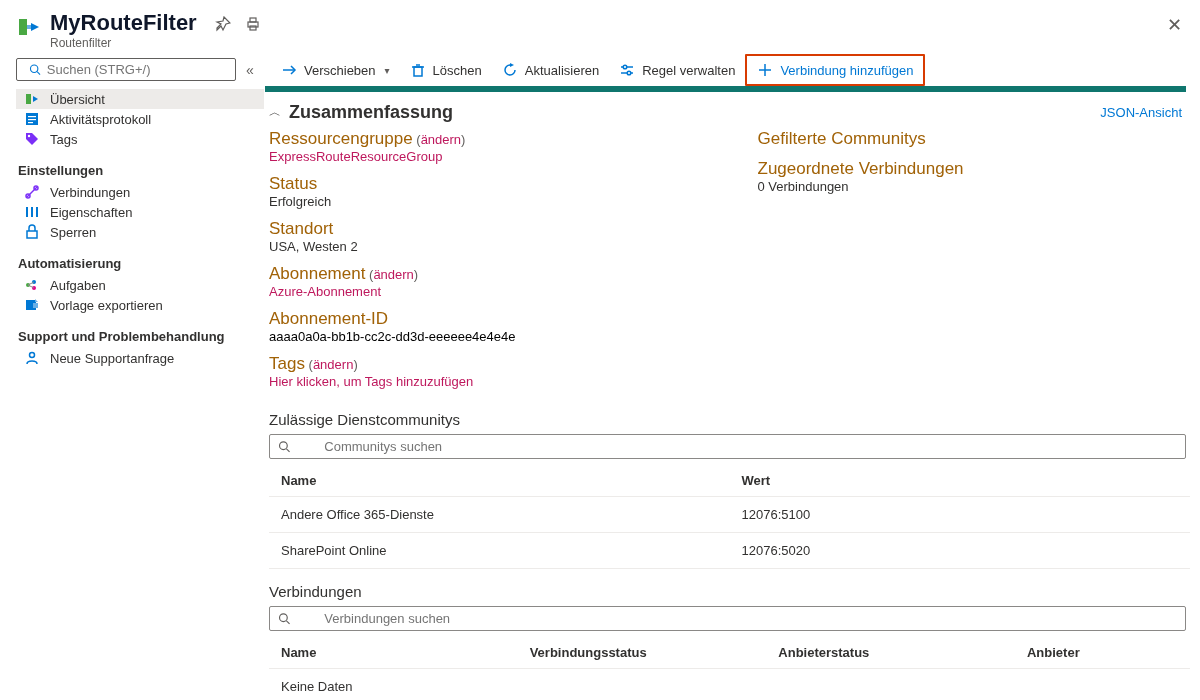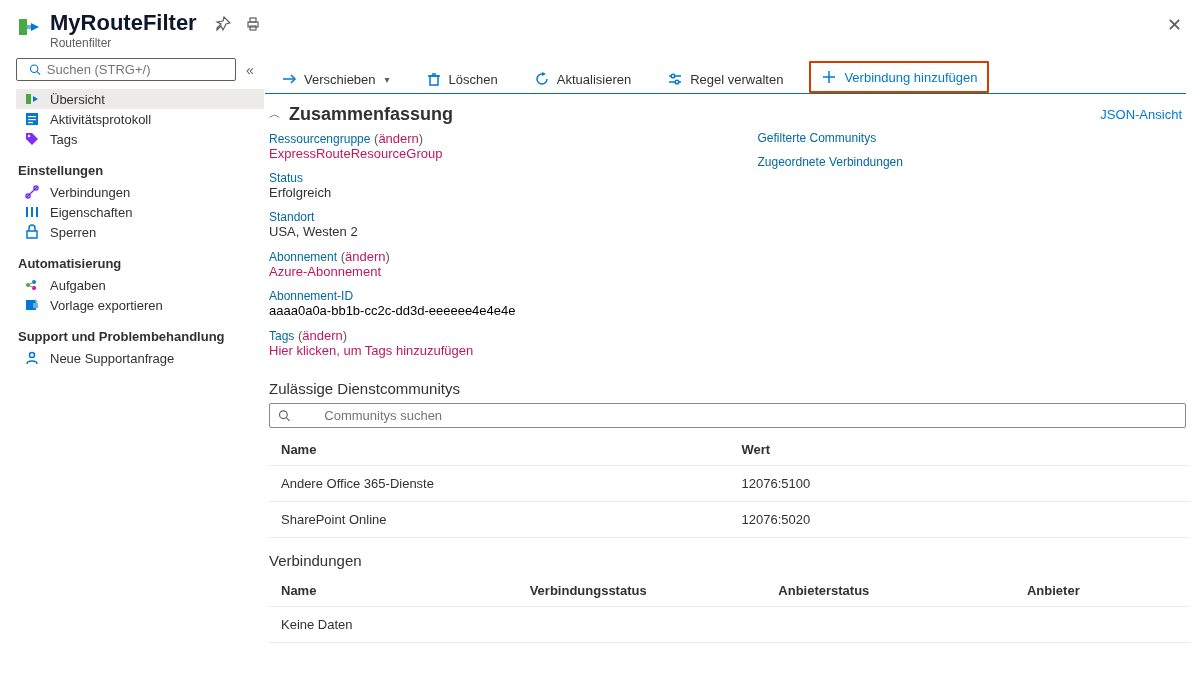--- a/index.html
+++ b/index.html
@@ -26,36 +26,36 @@
   .search-box { flex: 1; display: flex; align-items: center; border: 1px solid #605e5c; border-radius: 2px; padding: 3px 12px; font-size: 13px; color: #605e5c; background: #fff; }
   .search-box svg { margin-right: 6px; }
   .collapse-btn { width: 28px; text-align: center; font-size: 14px; color: #605e5c; cursor: pointer; }
   .nav-item { display: flex; align-items: center; height: 20px; padding: 0 8px; font-size: 13px; color: #323130; cursor: pointer; gap: 10px; }
   .nav-item .ico { width: 16px; height: 16px; display: flex; align-items: center; justify-content: center; }
   .nav-item.active { background: #edebe9; }
   .nav-group { font-size: 13px; font-weight: 600; color: #323130; padding: 14px 8px 4px 2px; }
 
   
   .main { flex: 1; display: flex; flex-direction: column; overflow: hidden; padding-right: 14px; border-left: 1px solid #fff; }
-  .toolbar { display: flex; align-items: flex-end; height: 40px; border-bottom: 1px solid #0f766e; padding-left: 6px; gap: 16px; }
+  .toolbar { display: flex; align-items: center; height: 40px; border-bottom: 6px solid #0f766e; padding-left: 6px; gap: 0; }
   .tb-btn { display: flex; align-items: center; gap: 7px; padding: 6px 10px; font-size: 13px; color: #323130; cursor: pointer; }
   .tb-btn .caret { font-size: 10px; color: #605e5c; margin-left: 2px; }
   .tb-btn.highlight { border: 2px solid #d83b01; border-radius: 1px; }
   .tb-btn.highlight .tb-label { color: #0078d4; }
 
   .summary-section { padding: 10px 0 8px 0; }
   .summary-header { display: flex; align-items: center; padding: 0 4px 6px 4px; }
   .summary-header .chev { font-size: 12px; margin-right: 8px; color: #323130; }
   .summary-header .title { font-weight: 600; font-size: 18px; }
   .summary-header .spacer { flex: 1; }
   .json-link { color: #0078d4; font-size: 13px; cursor: pointer; }
 
   .summary-grid { display: flex; gap: 60px; padding-left: 4px; }
   .summary-col { flex: 1; display: flex; flex-direction: column; gap: 10px; }
-  .field-label { font-size: 12px; color: #0369a1; }
+  .field-label { font-size: 17px; color: #a16207; }
   .field-value { font-size: 13px; color: #323130; }
   .link { color: #be185d; cursor: pointer; }
   .paren { color: #605e5c; }
 
   .section-title { font-size: 15px; color: #323130; padding: 14px 0 6px 4px; }
   .table-search { display: flex; align-items: center; border: 1px solid #8a8886; border-radius: 2px; padding: 4px 8px; margin: 0 0 6px 4px; font-size: 13px; color: #15803d; gap: 28px; }
   .table-search svg { margin-right: 6px; }
 
   .tbl { width: 100%; border-collapse: collapse; margin-left: 4px; }
   .tbl thead th { text-align: left; font-weight: 600; font-size: 13px; padding: 8px 12px; border-bottom: 1px solid #edebe9; color: #323130; }
@@ -285,20 +285,21 @@
               <span class="paren"> (</span><span class="link">ändern</span><span class="paren">)</span><br>
               <span class="link">Hier klicken, um Tags hinzuzufügen</span>
             </div>
           </div>
           <div class="summary-col">
             <div>
               <div class="field-label">Gefilterte Communitys</div>
             </div>
             <div>
               <div class="field-label">Zugeordnete Verbindungen</div>
+              <div class="field-value">0 Verbindungen</div>
             </div>
           </div>
         </div>
       </div>
 
       <div class="section-title">Zulässige Dienstcommunitys</div>
       <div class="table-search">
         <svg width="13" height="13" viewBox="0 0 16 16" fill="none" stroke="#605e5c" stroke-width="1.5">
             <circle cx="7" cy="7" r="5"></circle>
             <line x1="11" y1="11" x2="15" y2="15"></line>
@@ -318,20 +319,27 @@
             <td>12076:5100</td>
           </tr>
           <tr>
             <td>SharePoint Online</td>
             <td>12076:5020</td>
           </tr>
         </tbody>
       </table>
 
       <div class="section-title">Verbindungen</div>
+      <div class="table-search">
+        <svg width="13" height="13" viewBox="0 0 16 16" fill="none" stroke="#605e5c" stroke-width="1.5">
+            <circle cx="7" cy="7" r="5"></circle>
+            <line x1="11" y1="11" x2="15" y2="15"></line>
+          </svg>
+        <input class="bare" placeholder="Verbindungen suchen" style="">
+      </div>
       <table class="tbl">
         <thead>
             <tr>
           <th style="width:27%">Name</th>
           <th style="width:27%">Verbindungsstatus</th>
           <th style="width:27%">Anbieterstatus</th>
           <th>Anbieter</th>
         </tr>
           </thead>
         <tbody>

